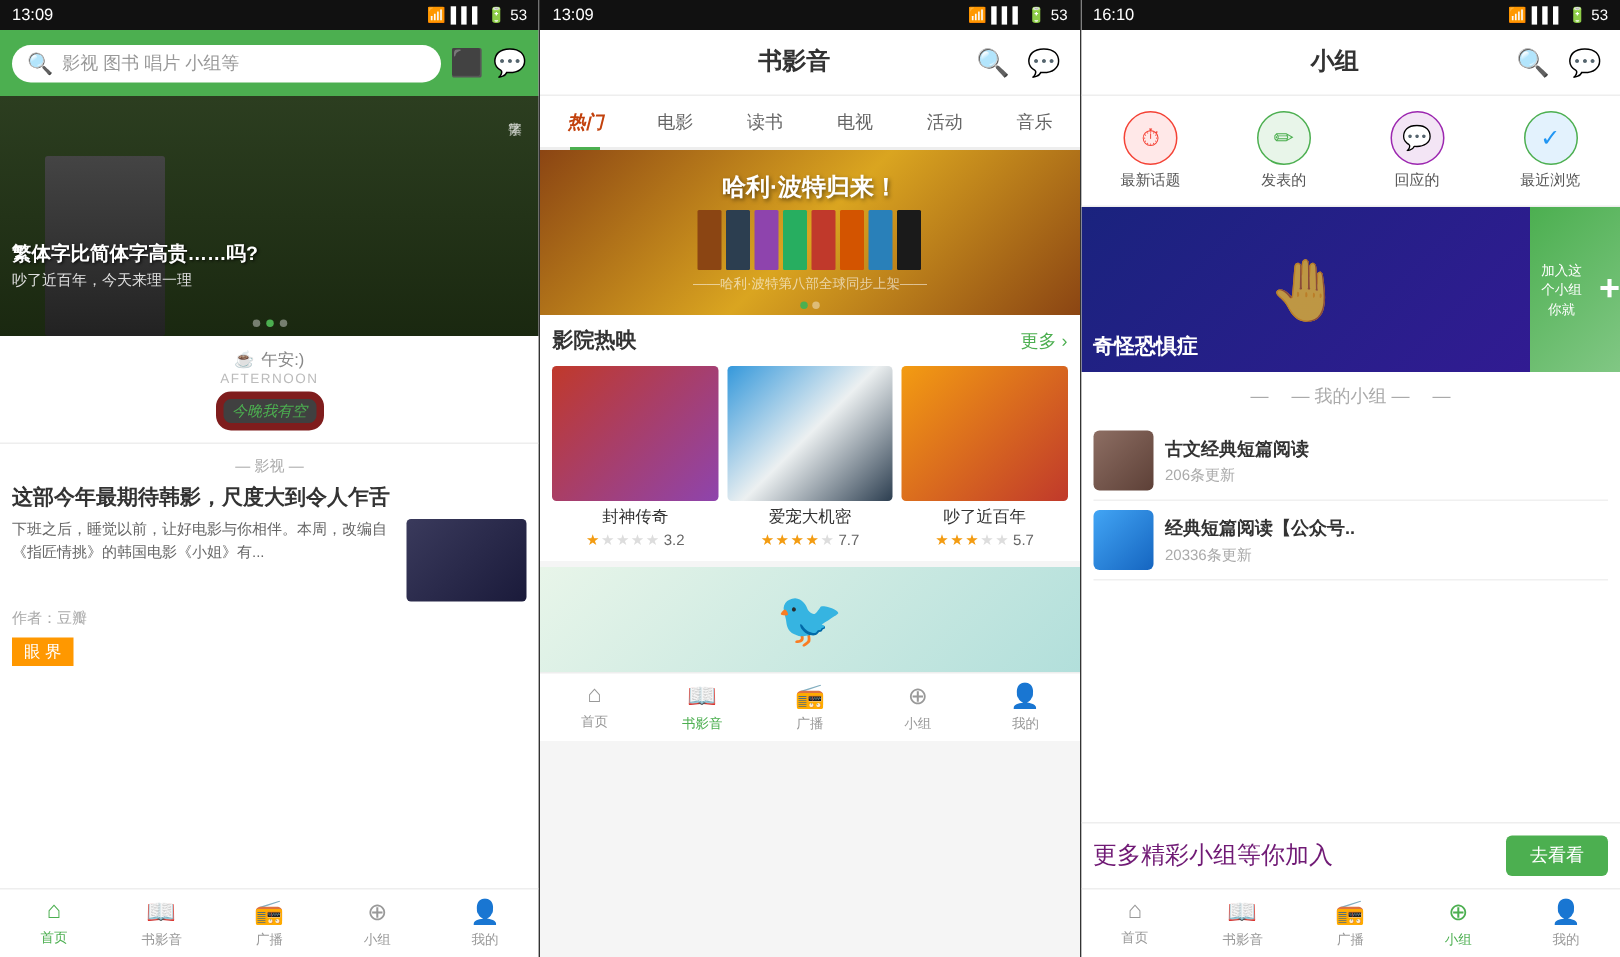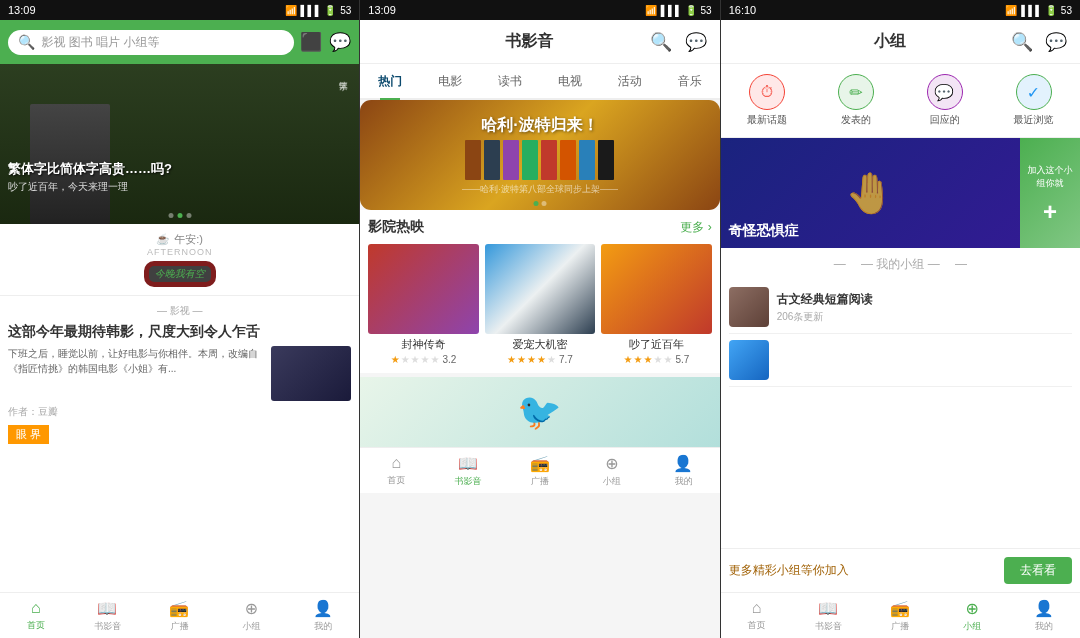--- a/index.html
+++ b/index.html
@@ -248,22 +248,23 @@
       flex: 1;
       display: flex;
       align-items: center;
       justify-content: center;
       font-size: 12px;
       color: #666;
       cursor: pointer;
       position: relative;
     }
     .tab-item.active {
-      color: #0c4a6e;
+      color: #c2410c;
       font-weight: bold;
+      font-style: italic;
     }
     .tab-item.active::after {
       content: '';
       position: absolute;
       bottom: -2px;
       left: 50%;
       transform: translateX(-50%);
       width: 20px;
       height: 2px;
       background: #4caf50;
@@ -272,21 +273,20 @@
     
     .hp-banner {
       background: linear-gradient(135deg, #8B4513, #DAA520, #8B4513);
       height: 110px;
       display: flex;
       flex-direction: column;
       align-items: center;
       justify-content: center;
       position: relative;
       overflow: hidden;
-      border-radius: 11px;
     }
     .hp-title { color: #fff; font-size: 16px; font-weight: bold; text-shadow: 1px 1px 3px rgba(0,0,0,0.5); }
     .hp-books {
       display: flex;
       gap: 3px;
       margin-top: 4px;
     }
     .book-spine {
       width: 16px;
       height: 40px;
@@ -405,21 +405,21 @@
       display: flex;
       align-items: center;
       justify-content: center;
       position: relative;
       overflow: hidden;
     }
     .group-banner-2 {
       width: 60px;
       background: linear-gradient(135deg, #4caf50, #81c784);
       display: flex;
-      flex-direction: column;
+      flex-direction: row;
       align-items: center;
       justify-content: center;
       font-size: 10px;
       color: #fff;
       gap: 4px;
     }
     .group-name {
       position: absolute;
       bottom: 8px;
       left: 8px;
@@ -462,21 +462,21 @@
 
     
     .join-more {
       display: flex;
       align-items: center;
       justify-content: space-between;
       padding: 8px;
       background: #fff;
       border-top: 1px solid #eee;
     }
-    .join-more-text { font-size: 12px; color: #a16207; }
+    .join-more-text { font-size: 16px; color: #701a75; }
     .btn-go {
       background: #4caf50;
       color: #fff;
       border: none;
       border-radius: 4px;
       padding: 5px 16px;
       font-size: 12px;
       cursor: pointer;
     }
 
@@ -764,20 +764,24 @@
       <div class="group-item">
         <div class="group-thumb g-thumb-1"></div>
         <div class="group-info">
           <div class="group-item-name">古文经典短篇阅读</div>
           <div class="group-item-update">206条更新</div>
         </div>
       </div>
 
       <div class="group-item">
         <div class="group-thumb g-thumb-2"></div>
+        <div class="group-info">
+          <div class="group-item-name">经典短篇阅读【公众号..</div>
+          <div class="group-item-update">20336条更新</div>
+        </div>
       </div>
     </div>
 
     <div class="join-more">
       <span class="join-more-text">更多精彩小组等你加入</span>
       <button class="btn-go">去看看</button>
     </div>
 
     <div class="bottom-nav">
       <div class="nav-item">

